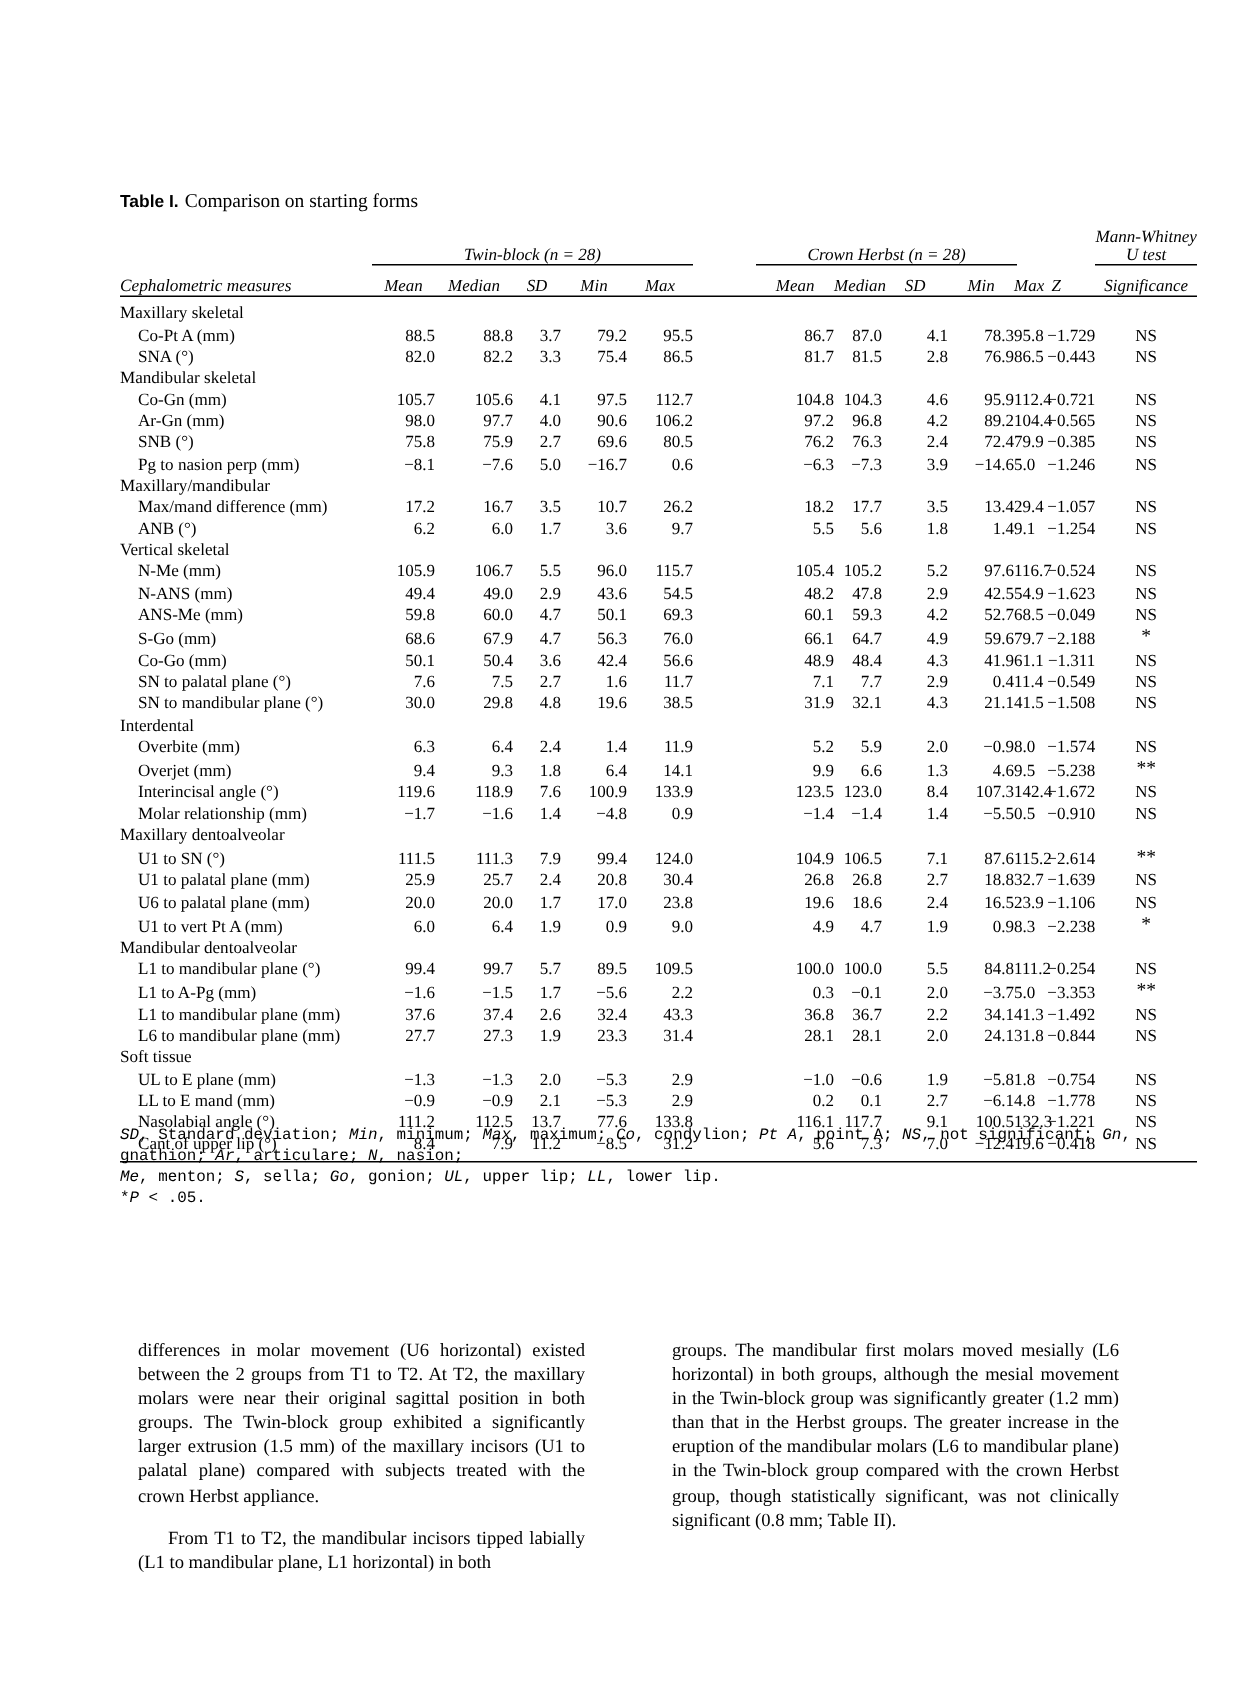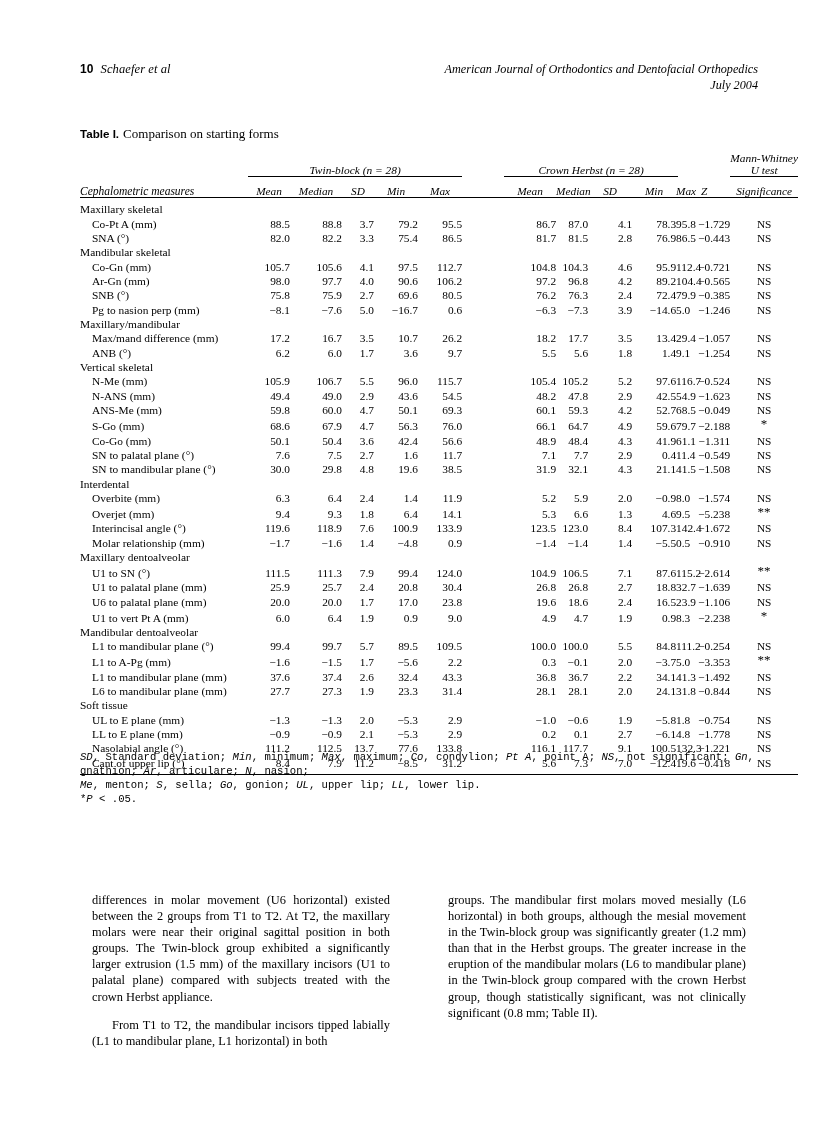--- a/index.html
+++ b/index.html
@@ -206,29 +206,20 @@
   .col.left { left: 0; }
   .col.right { left: 356px; }
   .col p { margin: 12px; }
   .col p.indent { text-indent: 20px; }
 </style>
 </head>
 <body>
 
 <div class="page">
 
-  <div class="running-head">
-    <div class="rh-left">
-      <span class="rh-folio">10</span><span class="rh-authors">Schaefer et al</span>
-    </div>
-    <div class="rh-right">
-      <span>American Journal of Orthodontics and Dentofacial Orthopedics</span>
-      <span class="line2">July 2004</span>
-    </div>
-  </div>
 
   <div class="table-caption">
     <span class="tc-label">Table I.</span><span class="tc-title">Comparison on starting forms</span>
   </div>
 
   <div class="table-wrap">
     <table class="data">
       <colgroup>
         <col style="width:168px">
         <col style="width:42px">
@@ -548,21 +539,21 @@
             <td class="sig">NS</td>
           </tr>
           <tr class="drow">
             <td class="lbl">Overjet (mm)</td>
             <td>9.4</td>
             <td>9.3</td>
             <td>1.8</td>
             <td>6.4</td>
             <td>14.1</td>
             <td></td>
-            <td>5.3</td>
+            <td>9.9</td>
             <td>6.6</td>
             <td>1.3</td>
             <td>4.6</td>
             <td>9.5</td>
             <td>−5.238</td>
             <td class="sig star">**</td>
           </tr>
           <tr class="drow">
             <td class="lbl">Interincisal angle (°)</td>
             <td>119.6</td>
@@ -742,21 +733,21 @@
             <td></td>
             <td>−1.0</td>
             <td>−0.6</td>
             <td>1.9</td>
             <td>−5.8</td>
             <td>1.8</td>
             <td>−0.754</td>
             <td class="sig">NS</td>
           </tr>
           <tr class="drow">
-            <td class="lbl">LL to E plane (mm)</td>
+            <td class="lbl">LL to E mand (mm)</td>
             <td>−0.9</td>
             <td>−0.9</td>
             <td>2.1</td>
             <td>−5.3</td>
             <td>2.9</td>
             <td></td>
             <td>0.2</td>
             <td>0.1</td>
             <td>2.7</td>
             <td>−6.1</td>

